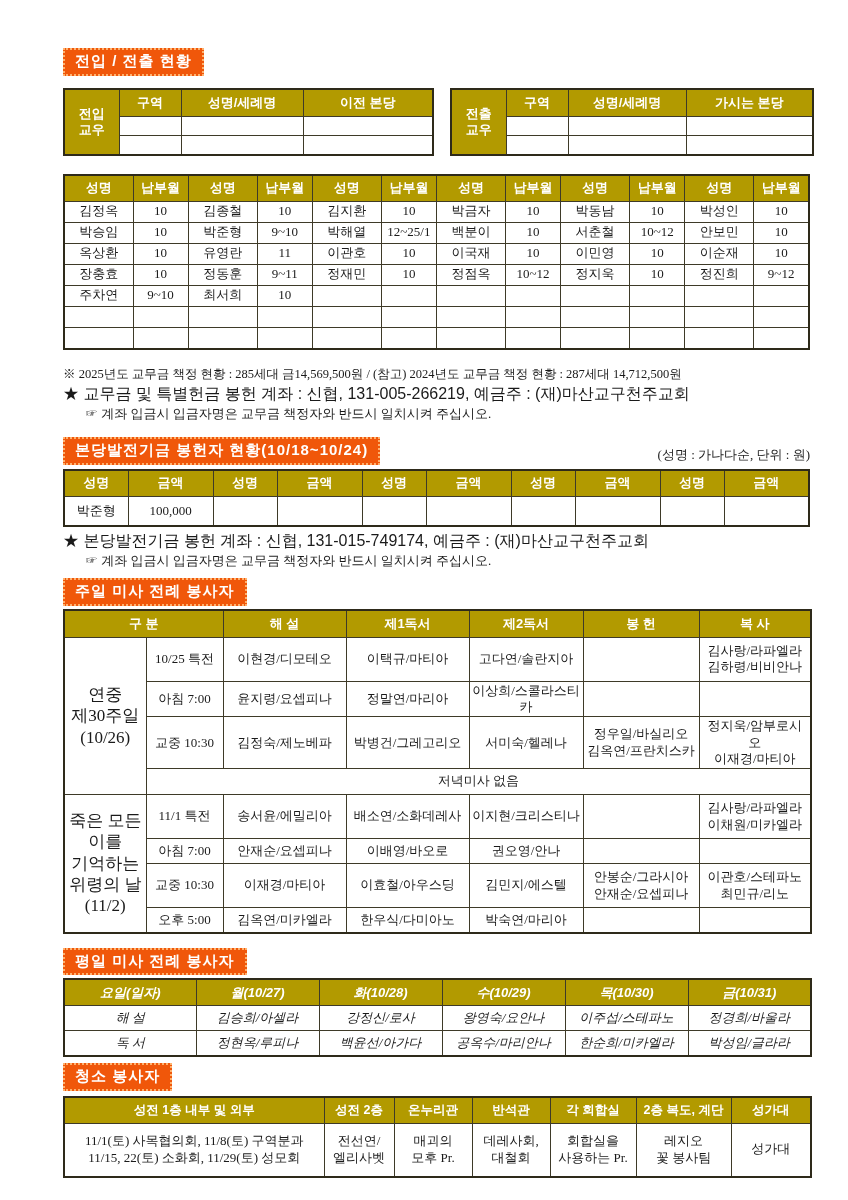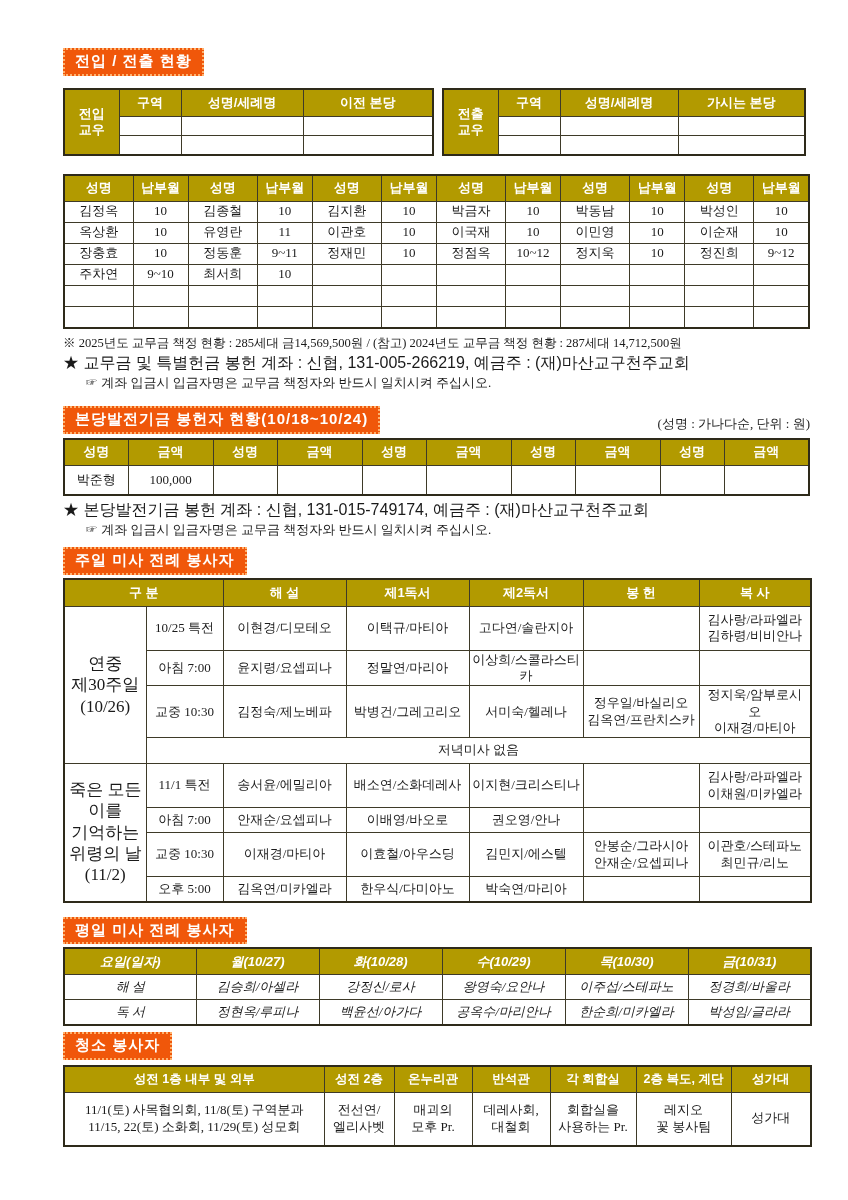--- a/index.html
+++ b/index.html
@@ -12,33 +12,33 @@
   .side-note{font-size:13px;color:#222;font-family:"Liberation Serif",serif;padding-bottom:1px;}
 
   table{border-collapse:collapse;table-layout:fixed;border:2px solid #2e2a1a;}
   th{background:#b29a00;color:#fff;font-weight:bold;font-size:13px;border:1px solid #3e3a28;
      padding:2px 1px;line-height:1.2;white-space:pre-line;}
   td{border:1px solid #3e3a28;text-align:center;font-family:"Liberation Serif",serif;
      font-size:13px;padding:1px 2px;line-height:1.25;white-space:pre-line;overflow:hidden;}
   .dot{border-left:1px dotted #9a9384;}
 
   
-  .transfer-wrap{display:flex;gap:8px;margin:12px 0 18px 0;}
+  .transfer-wrap{display:flex;gap:16px;margin:12px 0 18px 0;}
   .t-transfer th{height:22px;}
   .t-transfer td{height:16px;}
   .t-transfer .lbl{background:#b29a00;color:#fff;font-family:"Liberation Sans",sans-serif;
                    font-weight:bold;font-size:13px;}
 
   
   .t-pay{width:747px;margin-top:4px;}
   .t-pay th{height:21px;}
   .t-pay td{height:18px;}
 
   
-  .notes{margin-top:5px;margin-bottom:14px;}
+  .notes{margin-top:15px;margin-bottom:14px;}
   .note-sm{font-size:12.5px;line-height:1.45;font-family:"Liberation Serif",serif;}
   .note-bold{font-size:16px;font-weight:normal;line-height:1.4;}
   .note-ind{font-size:13px;margin-left:22px;line-height:1.4;font-family:"Liberation Serif",serif;}
 
   
   .t-fund{width:747px;margin-top:4px;}
   .t-fund th{height:21px;}
   .t-fund td{height:26px;}
 
   
@@ -159,20 +159,34 @@
           <td class="dot">10</td>
       <td>김종철</td>
           <td class="dot">10</td>
       <td>김지환</td>
           <td class="dot">10</td>
       <td>박금자</td>
           <td class="dot">10</td>
       <td>박동남</td>
           <td class="dot">10</td>
       <td>박성인</td>
+          <td class="dot">10</td>
+    </tr>
+    <tr>
+      <td>박승임</td>
+          <td class="dot">10</td>
+      <td>박준형</td>
+          <td class="dot">9~10</td>
+      <td>박해열</td>
+          <td class="dot">12~25/1</td>
+      <td>백분이</td>
+          <td class="dot">10</td>
+      <td>서춘철</td>
+          <td class="dot">10~12</td>
+      <td>안보민</td>
           <td class="dot">10</td>
     </tr>
     <tr>
       <td>옥상환</td>
           <td class="dot">10</td>
       <td>유영란</td>
           <td class="dot">11</td>
       <td>이관호</td>
           <td class="dot">10</td>
       <td>이국재</td>

